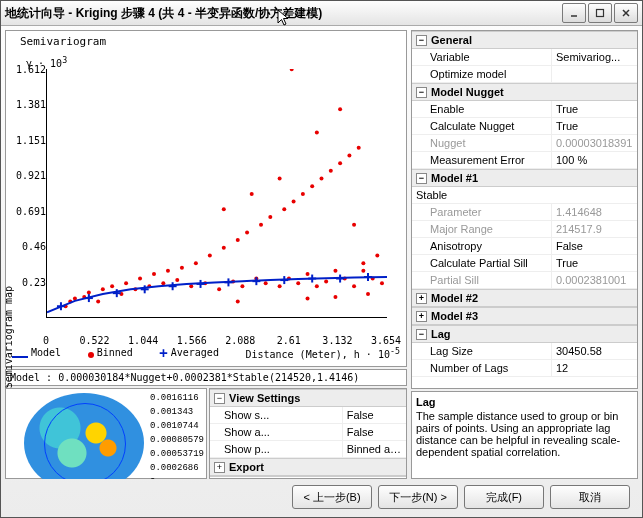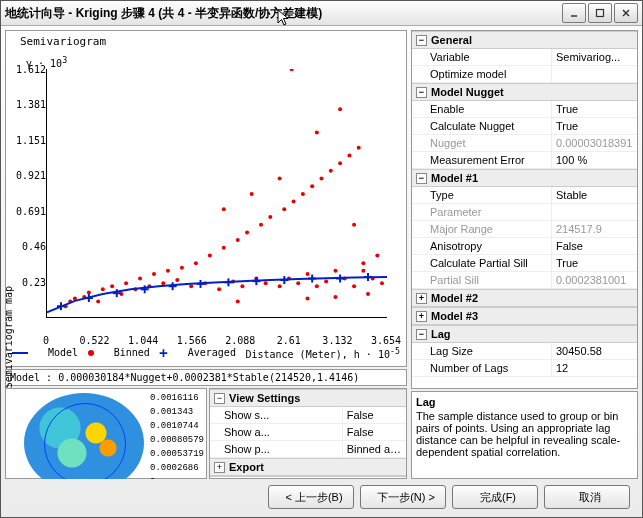--- a/index.html
+++ b/index.html
@@ -13,21 +13,21 @@
   .upper { flex:1; display:flex; gap:4px; overflow:hidden; }
   .left-col { width:402px; display:flex; flex-direction:column; gap:2px; }
   .panel { background:#fff; border:1px solid #999; box-sizing:border-box; }
   .chart-panel { height:337px; position:relative; }
   .chart-title { font-family: monospace; font-size:11px; padding:4px 0 0 14px; }
   .chart-area { position:absolute; left:40px; top:38px; width:340px; height:248px; border-left:1px solid #000; border-bottom:1px solid #000; }
   .yaxis-label { position:absolute; left:20px; top:24px; font-family:monospace; font-size:10px; }
   .ytick { position:absolute; left:0; width:40px; text-align:right; font-family:monospace; font-size:10px; transform:translateY(-50%); }
   .xtick { position:absolute; bottom:20px; transform:translateX(-50%); font-family:monospace; font-size:10px; }
   .xlabel-row { position:absolute; bottom:6px; left:6px; right:6px; display:flex; align-items:center; font-family:monospace; font-size:10px; justify-content:space-between; }
-  .legend-item { display:flex; align-items:center; gap:20px; }
+  .legend-item { display:flex; align-items:flex-end; gap:3px; }
   .legend-line { width:16px; height:2px; background:#0020c8; }
   .legend-dot { width:6px; height:6px; background:#e80000; border-radius:50%; }
   .legend-plus { color:#0020c8; font-weight:bold; font-size:14px; line-height:10px; }
   .model-curve { position:absolute; left:0; top:0; }
   .formula { font-family:monospace; font-size:10px; padding:2px 4px; border:1px solid #999; background:#fff; }
   .lower-left { display:flex; gap:2px; flex:1; min-height:0; }
   .map-panel { width:200px; background:#fff; border:1px solid #999; position:relative; }
   .map-vert { position:absolute; left:2px; top:50%; transform:rotate(-90deg) translateX(50%); transform-origin:left; font-family:monospace; font-size:10px; white-space:nowrap; }
   .map-img { position:absolute; left:18px; top:4px; width:120px; height:100px; }
   .map-legend { position:absolute; right:2px; top:2px; font-family:Liberation Mono, monospace; font-size:9px; text-align:left; }
@@ -49,21 +49,21 @@
   .kv .v { flex:1; padding:2px 4px; white-space:nowrap; overflow:hidden; text-overflow:ellipsis; }
 
   .right-col { flex:1; display:flex; flex-direction:column; gap:2px; }
   .props-panel { flex:1; background:#fff; border:1px solid #999; overflow:auto; }
   .props-panel .section-head { font-weight:bold; }
   .props-panel .kv .k { width:52%; padding-left:18px; }
   .dimmed { color:#999; }
   .desc-panel { background:#fff; border:1px solid #999; padding:4px; min-height:78px; font-size:11px; }
   .desc-panel h4 { margin:0 0 2px 0; font-size:11px; }
   .btnrow { height:32px; display:flex; align-items:center; justify-content:flex-end; gap:6px; padding-right:8px; }
-  .btn { min-width:78px; height:22px; border:1px solid #777; background:linear-gradient(#fefefe,#e4e4e4); border-radius:3px; display:flex; align-items:center; justify-content:center; font-size:11px; gap:2px;padding-left:6px; }
+  .btn { min-width:78px; height:22px; border:1px solid #777; background:linear-gradient(#fefefe,#e4e4e4); border-radius:3px; display:flex; align-items:center; justify-content:center; font-size:11px; gap:2px; }
   .cursor { position:absolute; left:276px; top:8px; pointer-events:none; }
 </style>
 </head>
 <body>
 
 <div class="window">
   <div class="titlebar">
     <span class="title-text">地统计向导 - Kriging 步骤 4 (共 4 - 半变异函数/协方差建模)</span>
     <div class="wbuttons">
       <div class="wbtn">
@@ -324,25 +324,25 @@
             <div class="kv">
               <div class="k dimmed">Nugget</div>
               <div class="v dimmed">0.00003018391</div>
             </div>
             <div class="kv">
               <div class="k ">Measurement Error</div>
               <div class="v ">100    %</div>
             </div>
             <div class="section-head"><span class="expander">−</span>Model #1</div>
             <div class="kv">
-              <div class="k ">Type</div>
               <div class="v ">Stable</div>
             </div>
             <div class="kv">
               <div class="k dimmed">Parameter</div>
+              <div class="v dimmed">1.414648</div>
             </div>
             <div class="kv">
               <div class="k dimmed">Major Range</div>
               <div class="v dimmed">214517.9</div>
             </div>
             <div class="kv">
               <div class="k ">Anisotropy</div>
               <div class="v ">False</div>
             </div>
             <div class="kv">

